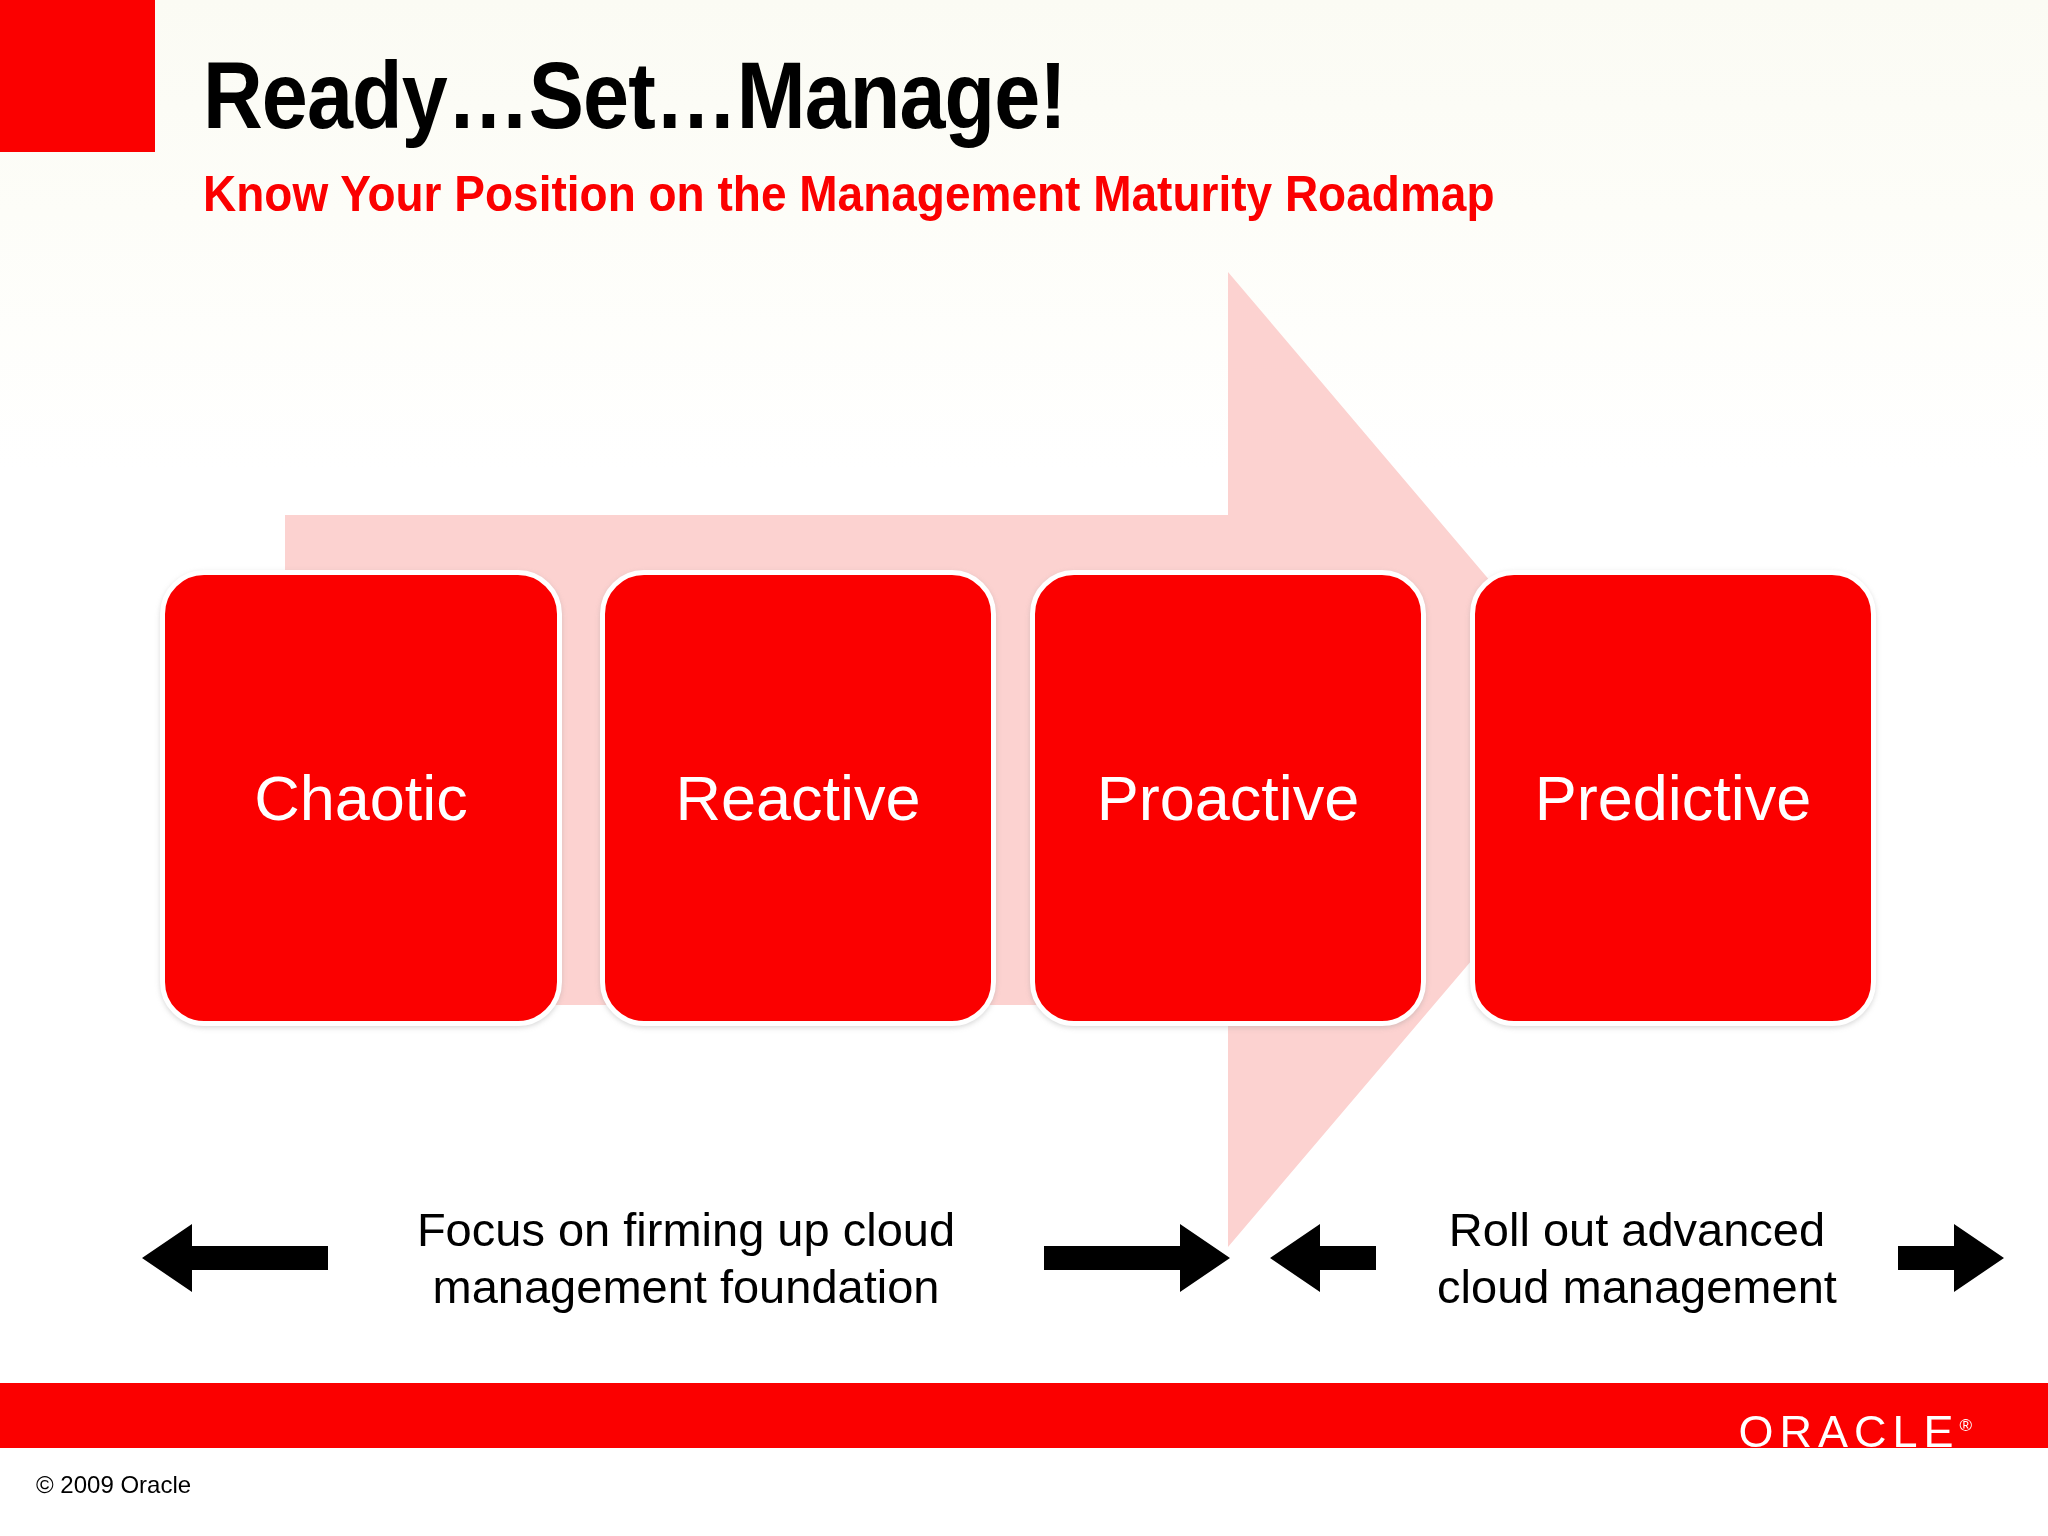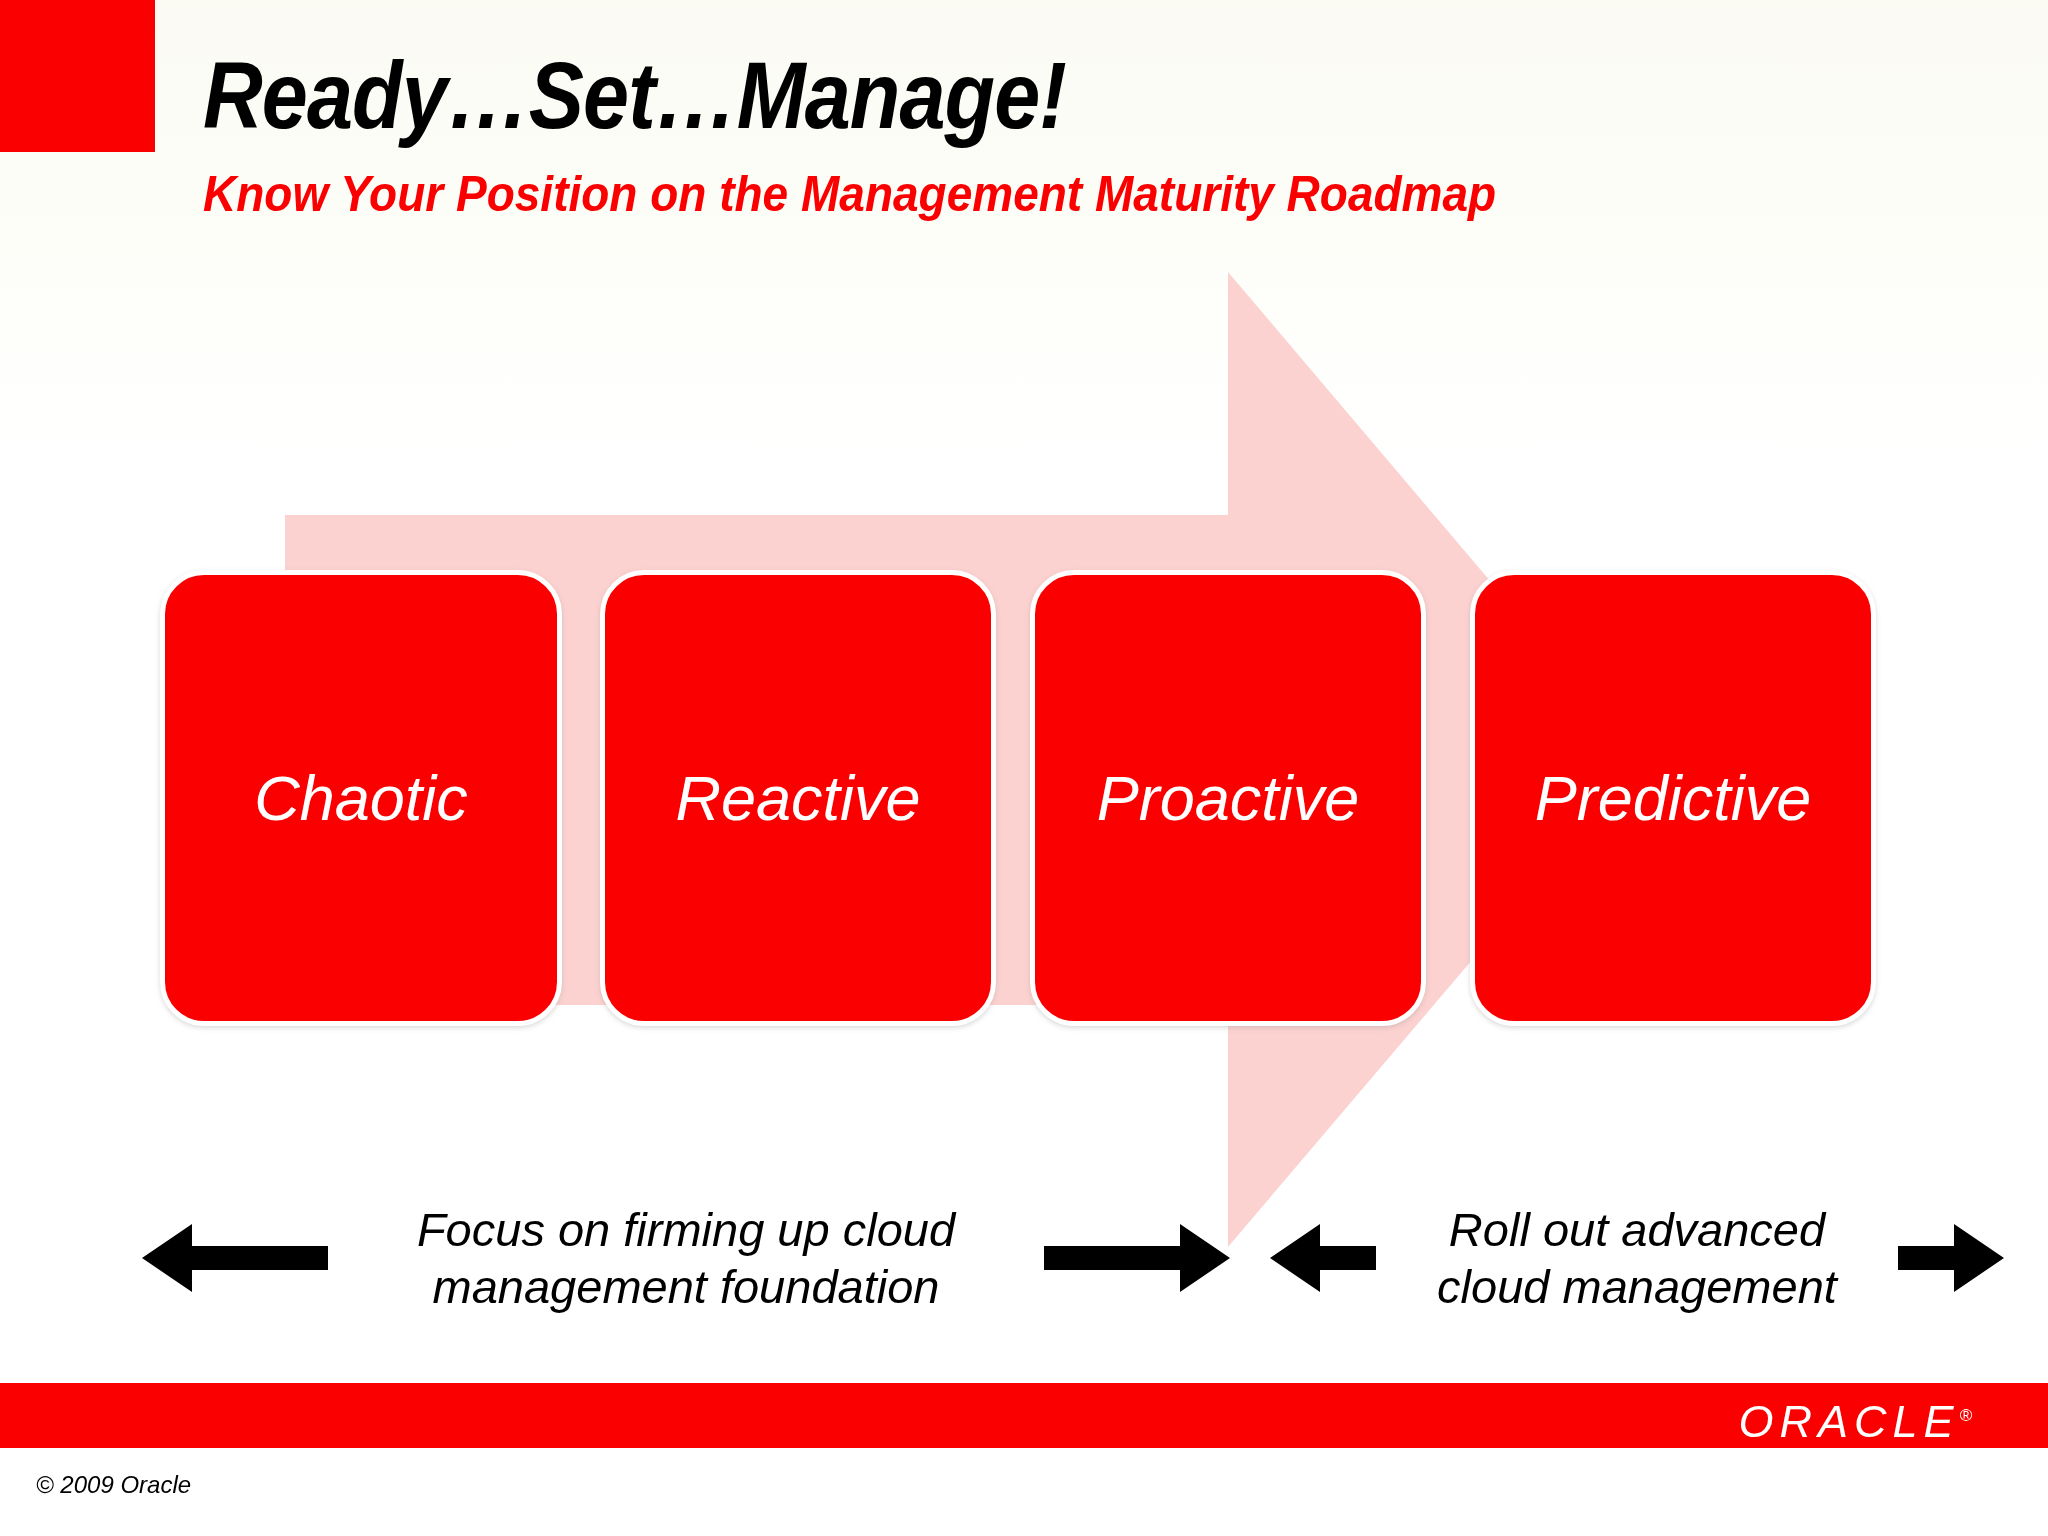--- a/index.html
+++ b/index.html
@@ -9,21 +9,20 @@
   }
   body {
     font-family: "Liberation Sans", sans-serif;
   }
   #slide {
     position: relative;
     width: 2048px;
     height: 1536px;
     overflow: hidden;
     background: #ffffff;
-    font-style: italic;
   }
   
   .bg-tint {
     position: absolute;
     left: 0; top: 0;
     width: 2048px; height: 470px;
     background: linear-gradient(180deg, #fbfbf4 0%, #fdfdf8 45%, #ffffff 100%);
   }
   .corner-square {
     position: absolute;
@@ -131,21 +130,21 @@
     background: #fb0000;
   }
   .oracle-logo {
     position: absolute;
     right: 76px; top: 1392px;
     color: #ffffff;
     font-family: "Liberation Sans", sans-serif;
     font-size: 45px;
     font-weight: normal;
     letter-spacing: 6px;
-    line-height: 48px;
+    line-height: 68px;
   }
   .oracle-logo .reg {
     font-size: 17px;
     vertical-align: super;
     letter-spacing: 0;
   }
   .copyright {
     position: absolute;
     left: 36px; top: 1469px;
     color: #000000;

